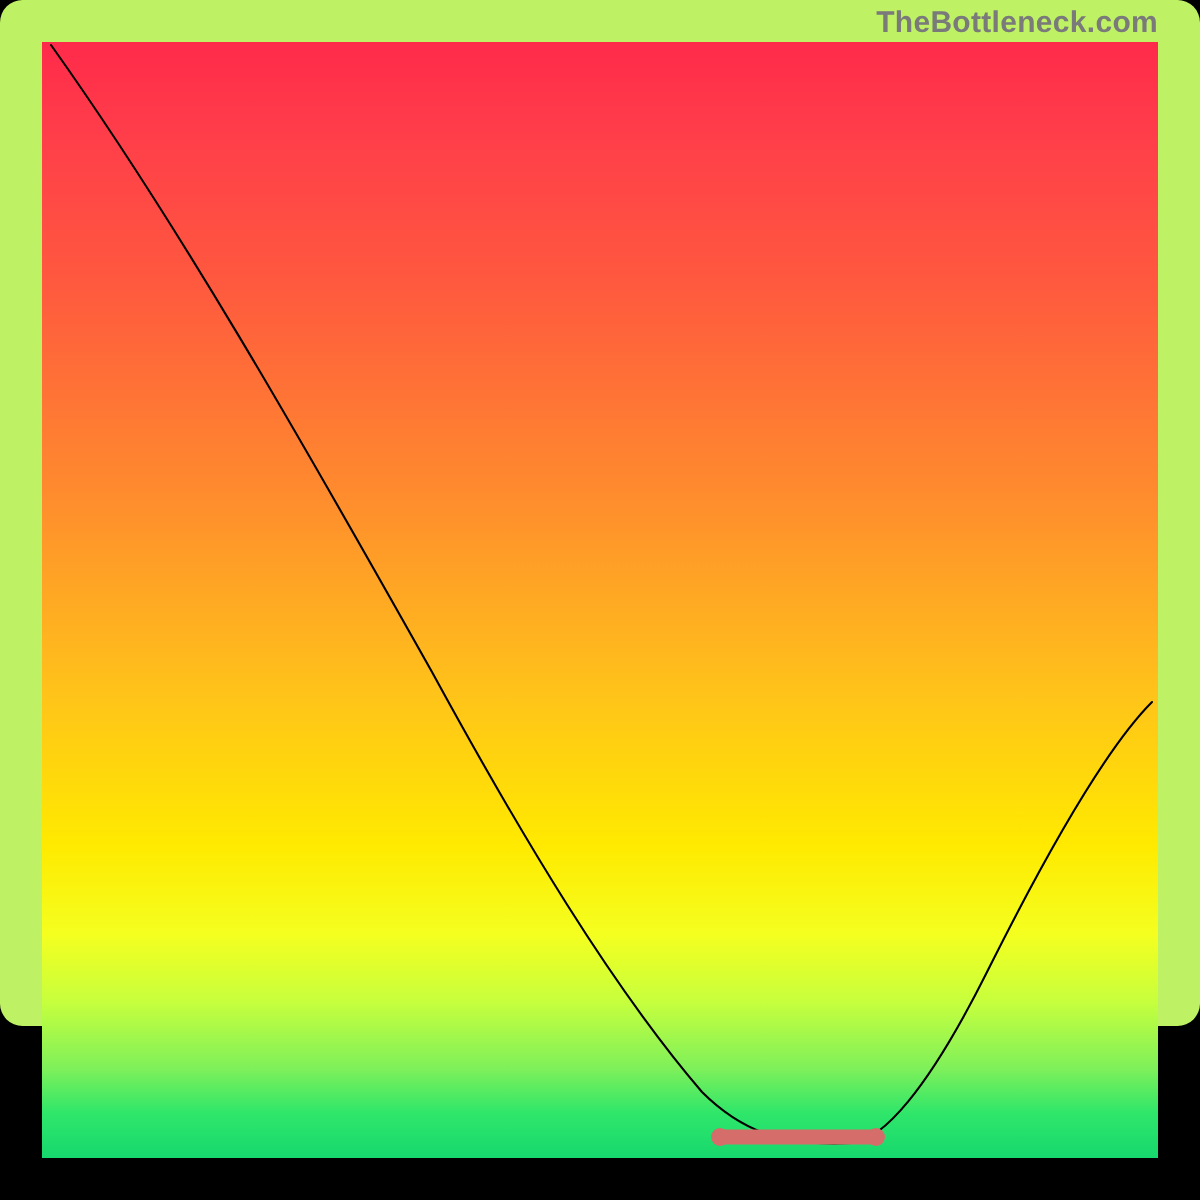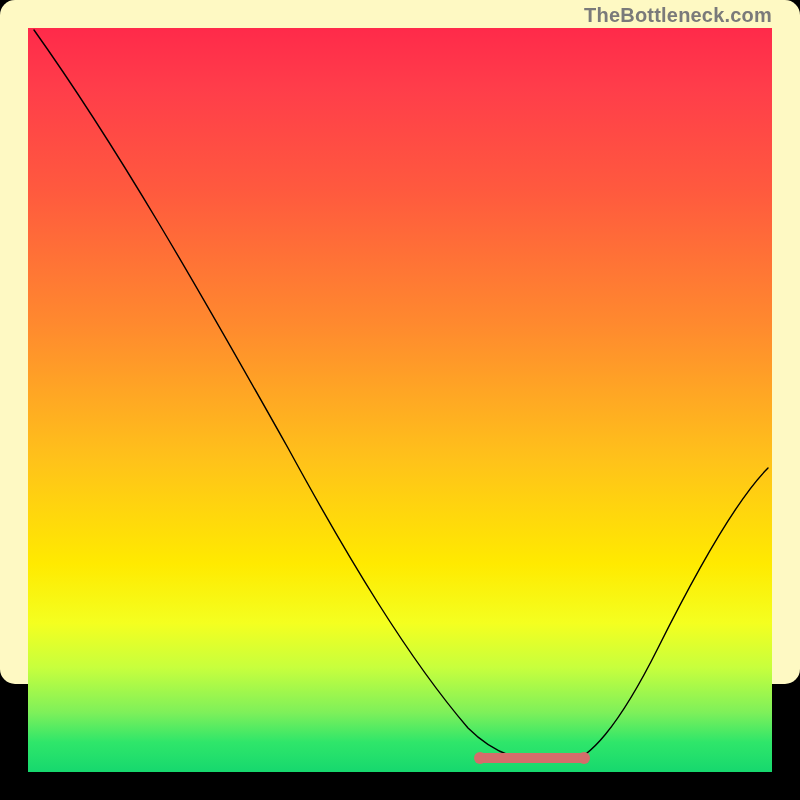--- a/index.html
+++ b/index.html
@@ -8,21 +8,21 @@
     width: 800px;
     height: 800px;
     background: #000;
     overflow: hidden;
     font-family: Arial, Helvetica, sans-serif;
   }
   .frame {
     position: relative;
     width: 800px;
     height: 684px;
-    background: #fef9c3;
+    background: #bef264;
     border-radius: 15px;
   }
   .plot {
     position: absolute;
     left: 28px;
     top: 28px;
     width: 744px;
     height: 744px;
     background: linear-gradient(
       to bottom,

